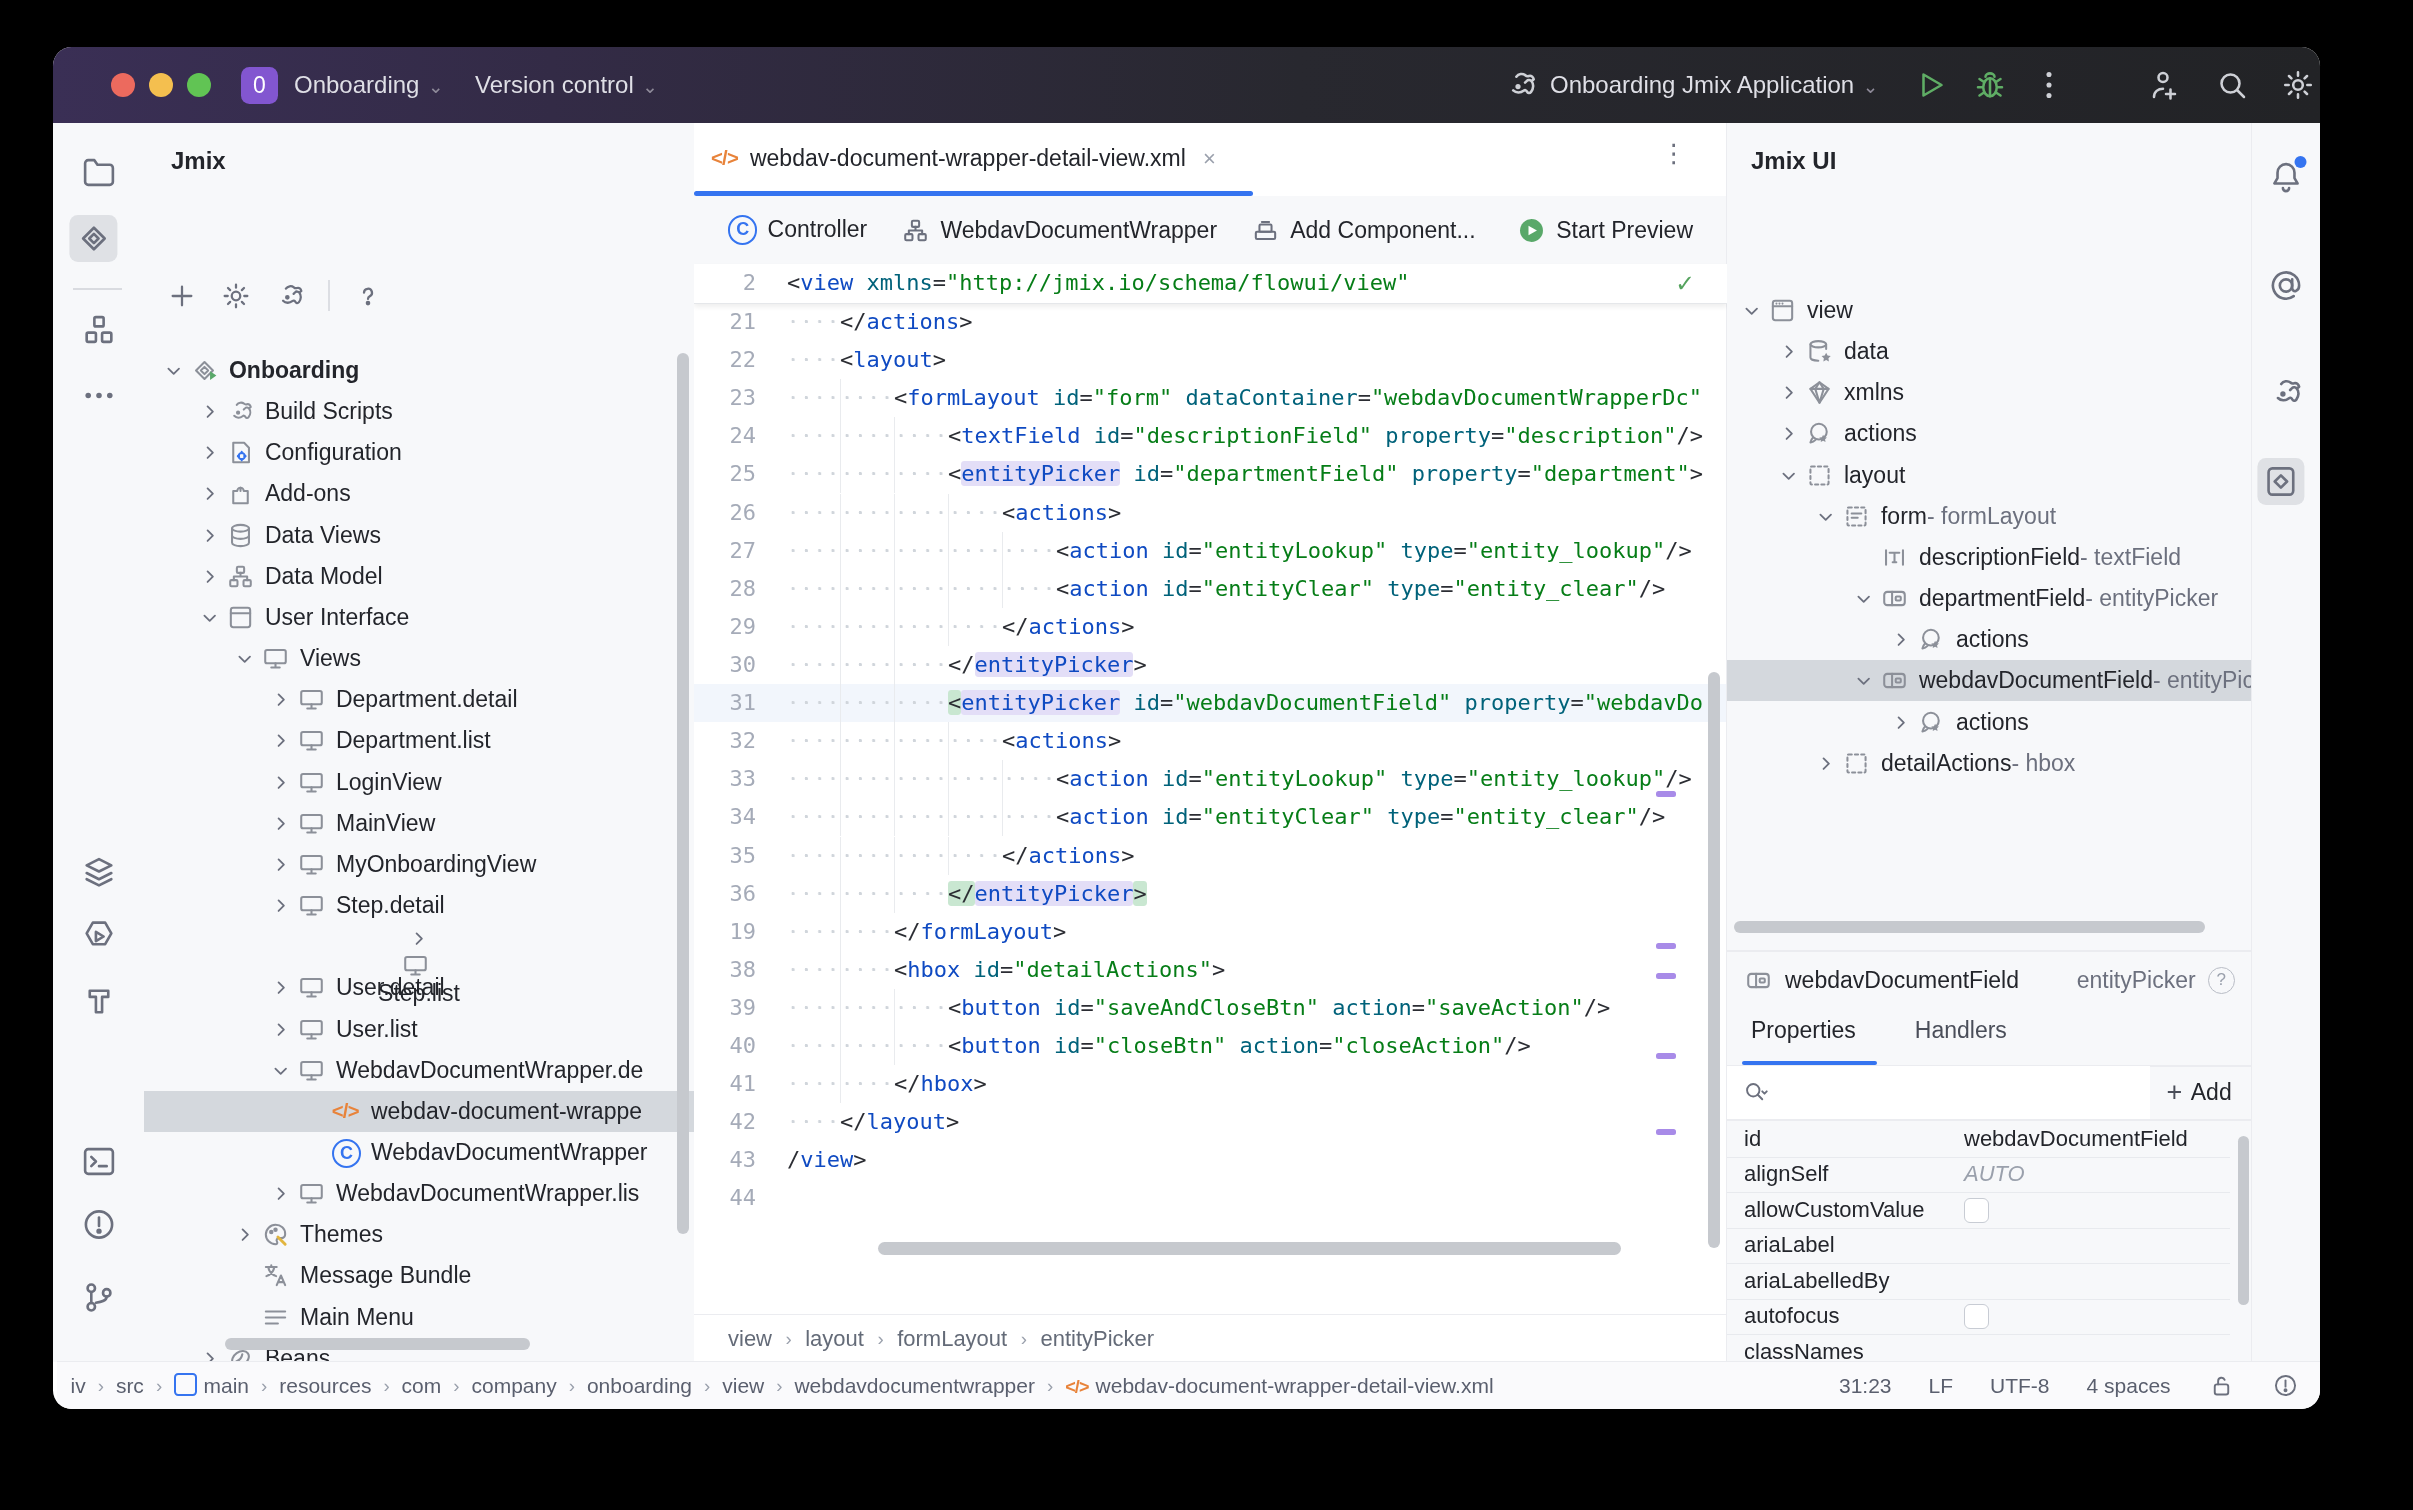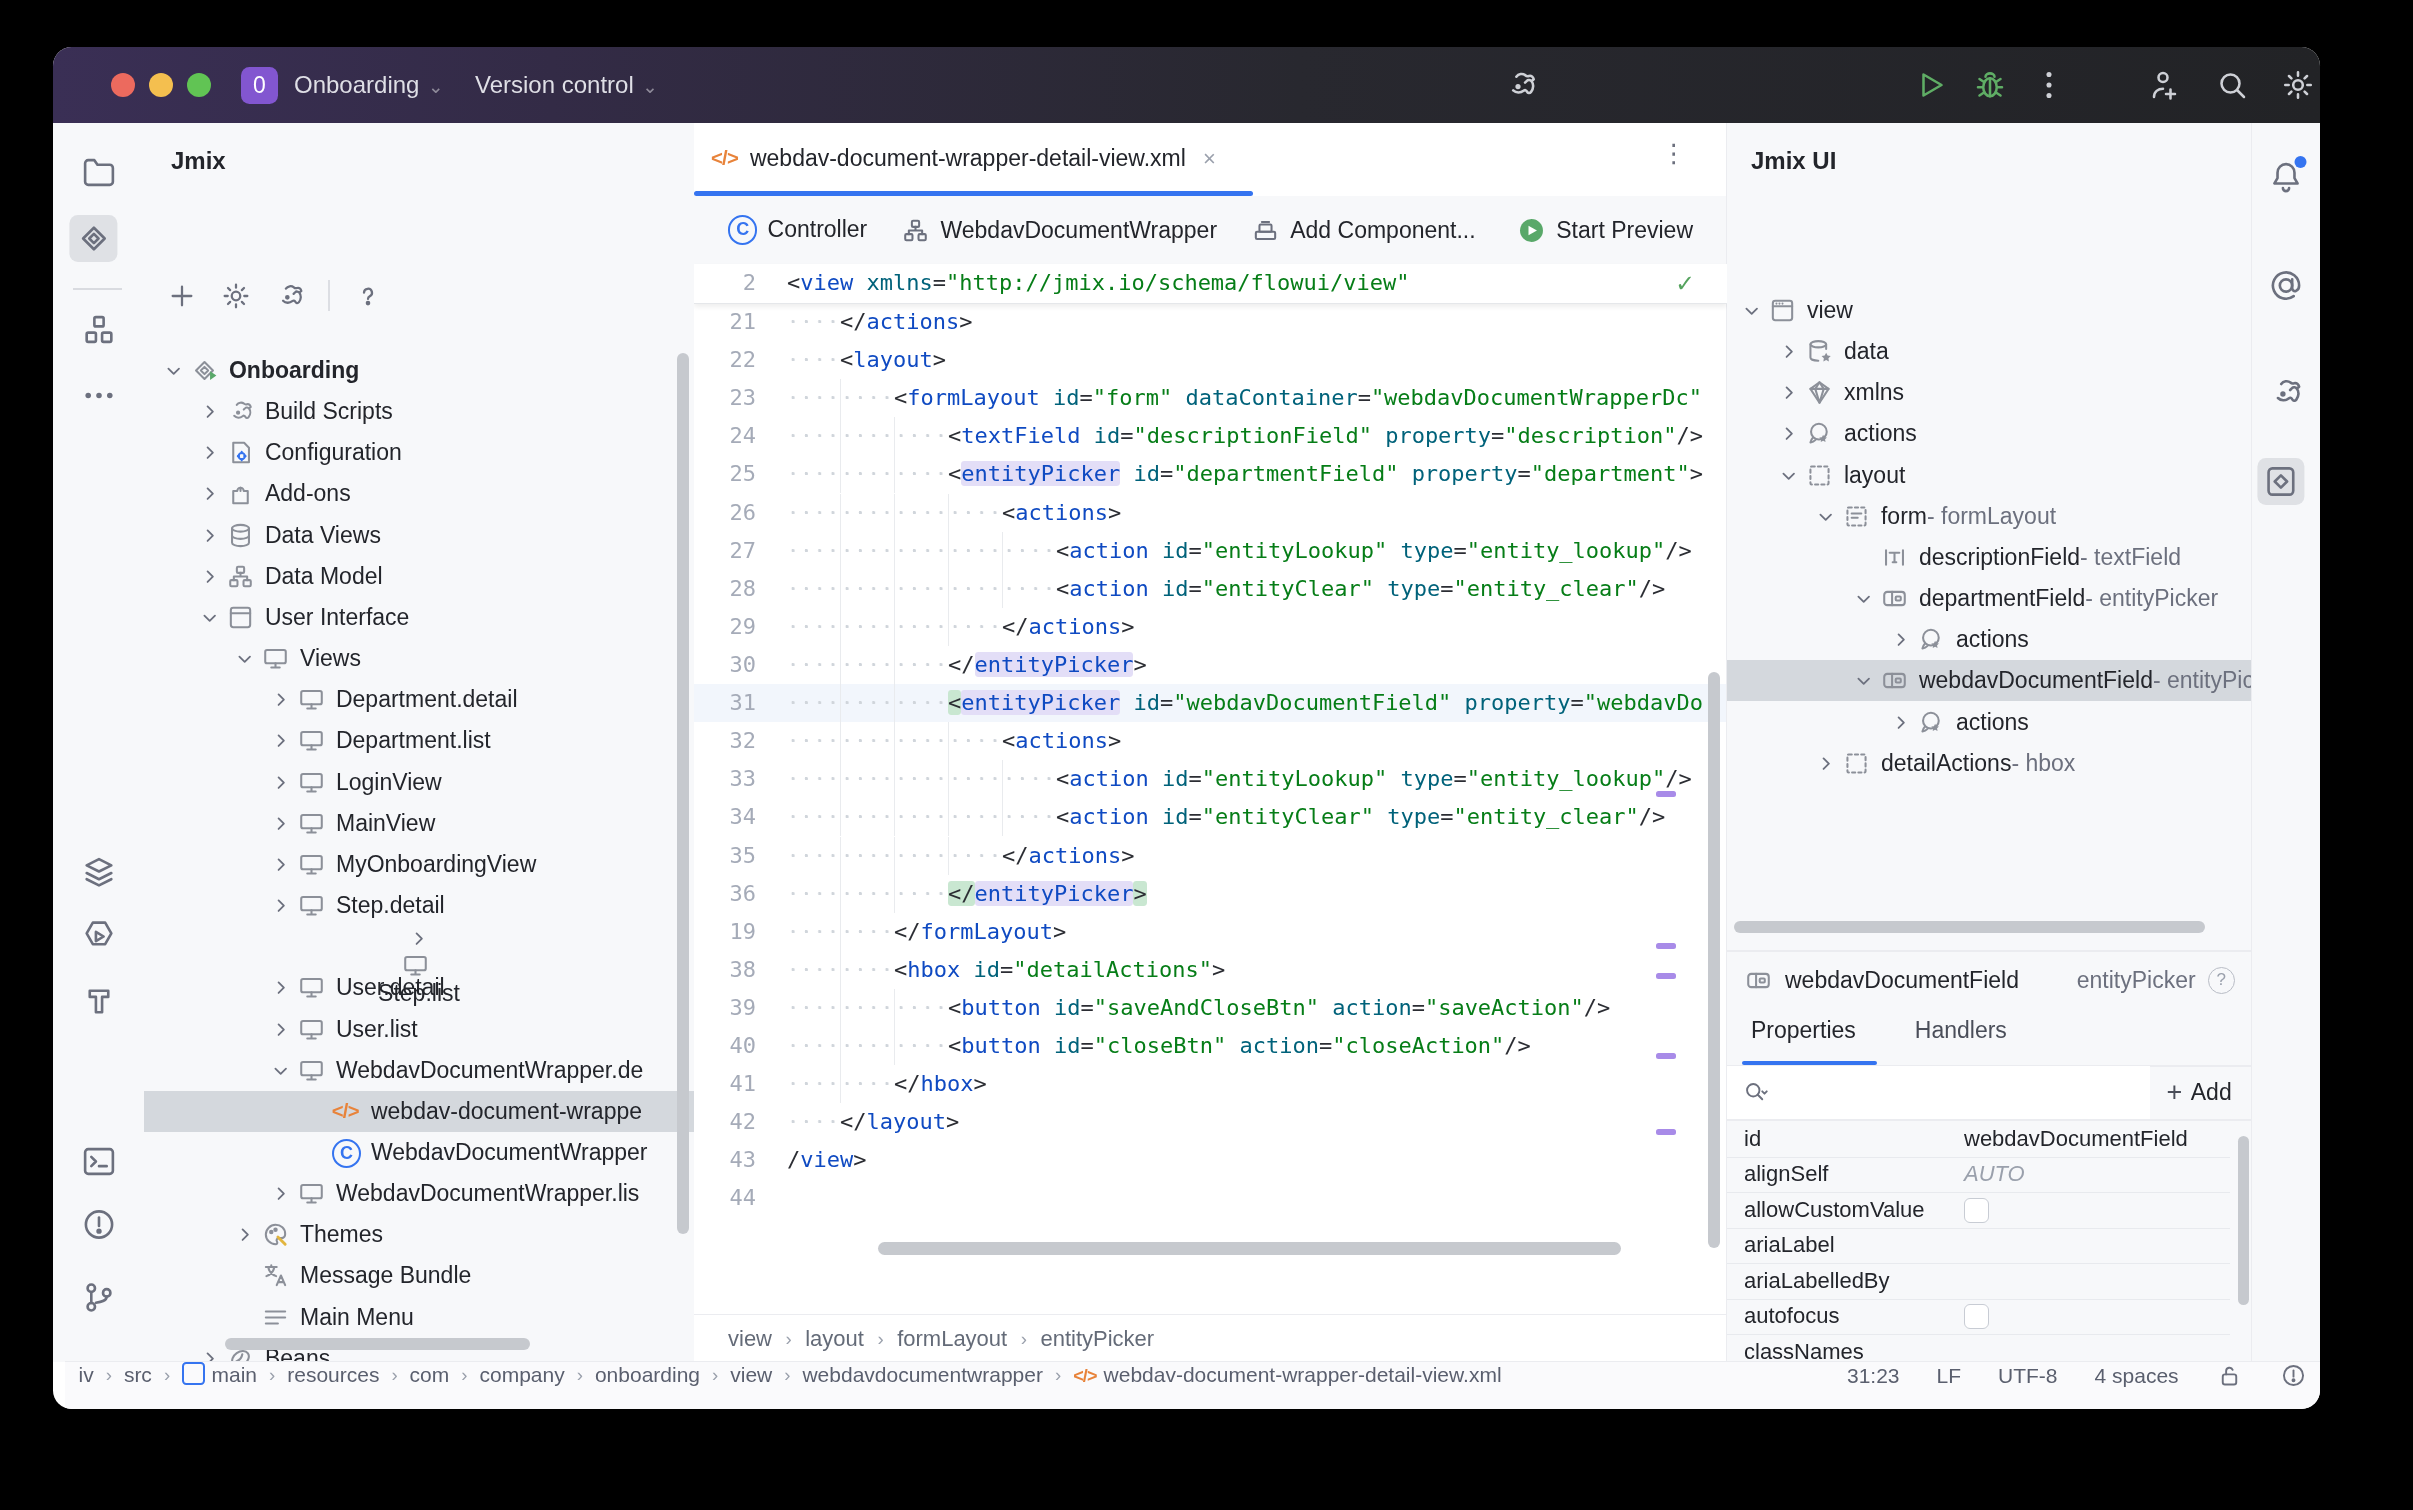--- a/index.html
+++ b/index.html
@@ -81,22 +81,22 @@
   .tab-active-underline{position:absolute;height:4.2px;background:#3574f0;border-radius:2.5px;}
   .prow{position:absolute;left:0;right:22px;height:36px;border-bottom:1.3px solid #e8eaee;
         display:flex;align-items:center;font-size:22px;}
   .prow .pn{position:absolute;left:17px;}
   .prow .pv{position:absolute;left:237px;}
   .muted{color:#9aa0ac;font-style:italic;}
   .cbox{width:23px;height:23px;border:1.7px solid #c8ccd4;border-radius:6px;background:#fff;}
   .qhelp{display:inline-block;width:25.4px;height:25.4px;border:1.7px solid #b9bdc6;border-radius:50%;color:#9aa0ac;
          font-size:17px;line-height:24px;text-align:center;}
   
-  .status{position:absolute;left:12px;bottom:0;width:100%;height:47px;background:#fafafc;border-top:1.7px solid #ebecf0;
-          display:flex;align-items:flex-start;font-size:21px;color:#5a5f6e;}
+  .status{position:absolute;left:4px;bottom:0;width:100%;height:47px;background:#fafafc;border-top:1.7px solid #ebecf0;
+          display:flex;align-items:center;font-size:21px;color:#5a5f6e;}
   .crumbs{display:flex;align-items:center;gap:12px;padding-left:13.5px;white-space:nowrap;overflow:hidden;flex:1;}
   .crumb-sep{color:#9aa0ac;font-size:18.6px;}
   .modico{display:inline-block;width:18.6px;height:18.6px;border:2.1px solid #3574f0;border-radius:4.2px;margin-right:6.8px;vertical-align:-2.5px;}
   .sright{display:flex;align-items:center;gap:37px;padding-right:25.4px;}
   .sright .ic{width:27px;height:27px;color:#6c707e}
   .sright .ic svg{width:100%;height:100%;}
 </style>
 </head>
 <body>
 
@@ -111,20 +111,23 @@
     <div class="tb-text" style="left:241px">
       <span>Onboarding</span><span class="tb-chev">⌄</span>
     </div>
     <div class="tb-text" style="left:422px">
       <span>Version control</span><span class="tb-chev">⌄</span>
     </div>
     <div class="tb-ic" style="left:1450px"><svg viewBox="0 0 24 24" stroke="currentColor" stroke-width="1.7" fill="none" stroke-linecap="round" stroke-linejoin="round">
             <path d="M19 9.5c1.6 1.8 1.4 4.9-.3 7.1-1 1.3-2.2.8-2.7-.2-.6-1.2-1.4-1.2-2.3-.5-2 1.6-5 1.6-6.9-.3M19 9.5c-.8-1-2.3-1.2-3.1-.3l-1.2 1.2M19 9.5l1.5-1.3c-.4-1.5-1.6-2.7-3.2-2.2-.9.3-1.8.1-2.4-.5-1.8-1.4-4.6-1-6 1"></path>
             <circle cx="10" cy="13" r="0.9" fill="currentColor"></circle>
           </svg></div>
+    <div class="tb-text" style="left:1497px">
+      <span>Onboarding Jmix Application</span><span class="tb-chev">⌄</span>
+    </div>
     <div class="tb-ic green" style="left:1860px"><svg viewBox="0 0 24 24" stroke="currentColor" stroke-width="1.7" fill="none" stroke-linecap="round" stroke-linejoin="round">
             <path d="M7 5l12 7-12 7z"></path>
           </svg></div>
     <div class="tb-ic green" style="left:1919px"><svg viewBox="0 0 24 24" stroke="currentColor" stroke-width="1.7" fill="none" stroke-linecap="round" stroke-linejoin="round">
             <ellipse cx="12" cy="13.5" rx="4.5" ry="6"></ellipse>
             <path d="M9 6.5c0-3 6-3 6 0M12 7.5v12M4 13.5h3M17 13.5h3M5 8l3 2M19 8l-3 2M5 19l3-2M19 19l-3-2"></path>
           </svg></div>
     <div class="tb-ic" style="left:1978px"><svg viewBox="0 0 24 24" fill="currentColor">
             <circle cx="12" cy="5" r="1.7"></circle>
             <circle cx="12" cy="12" r="1.7"></circle>

